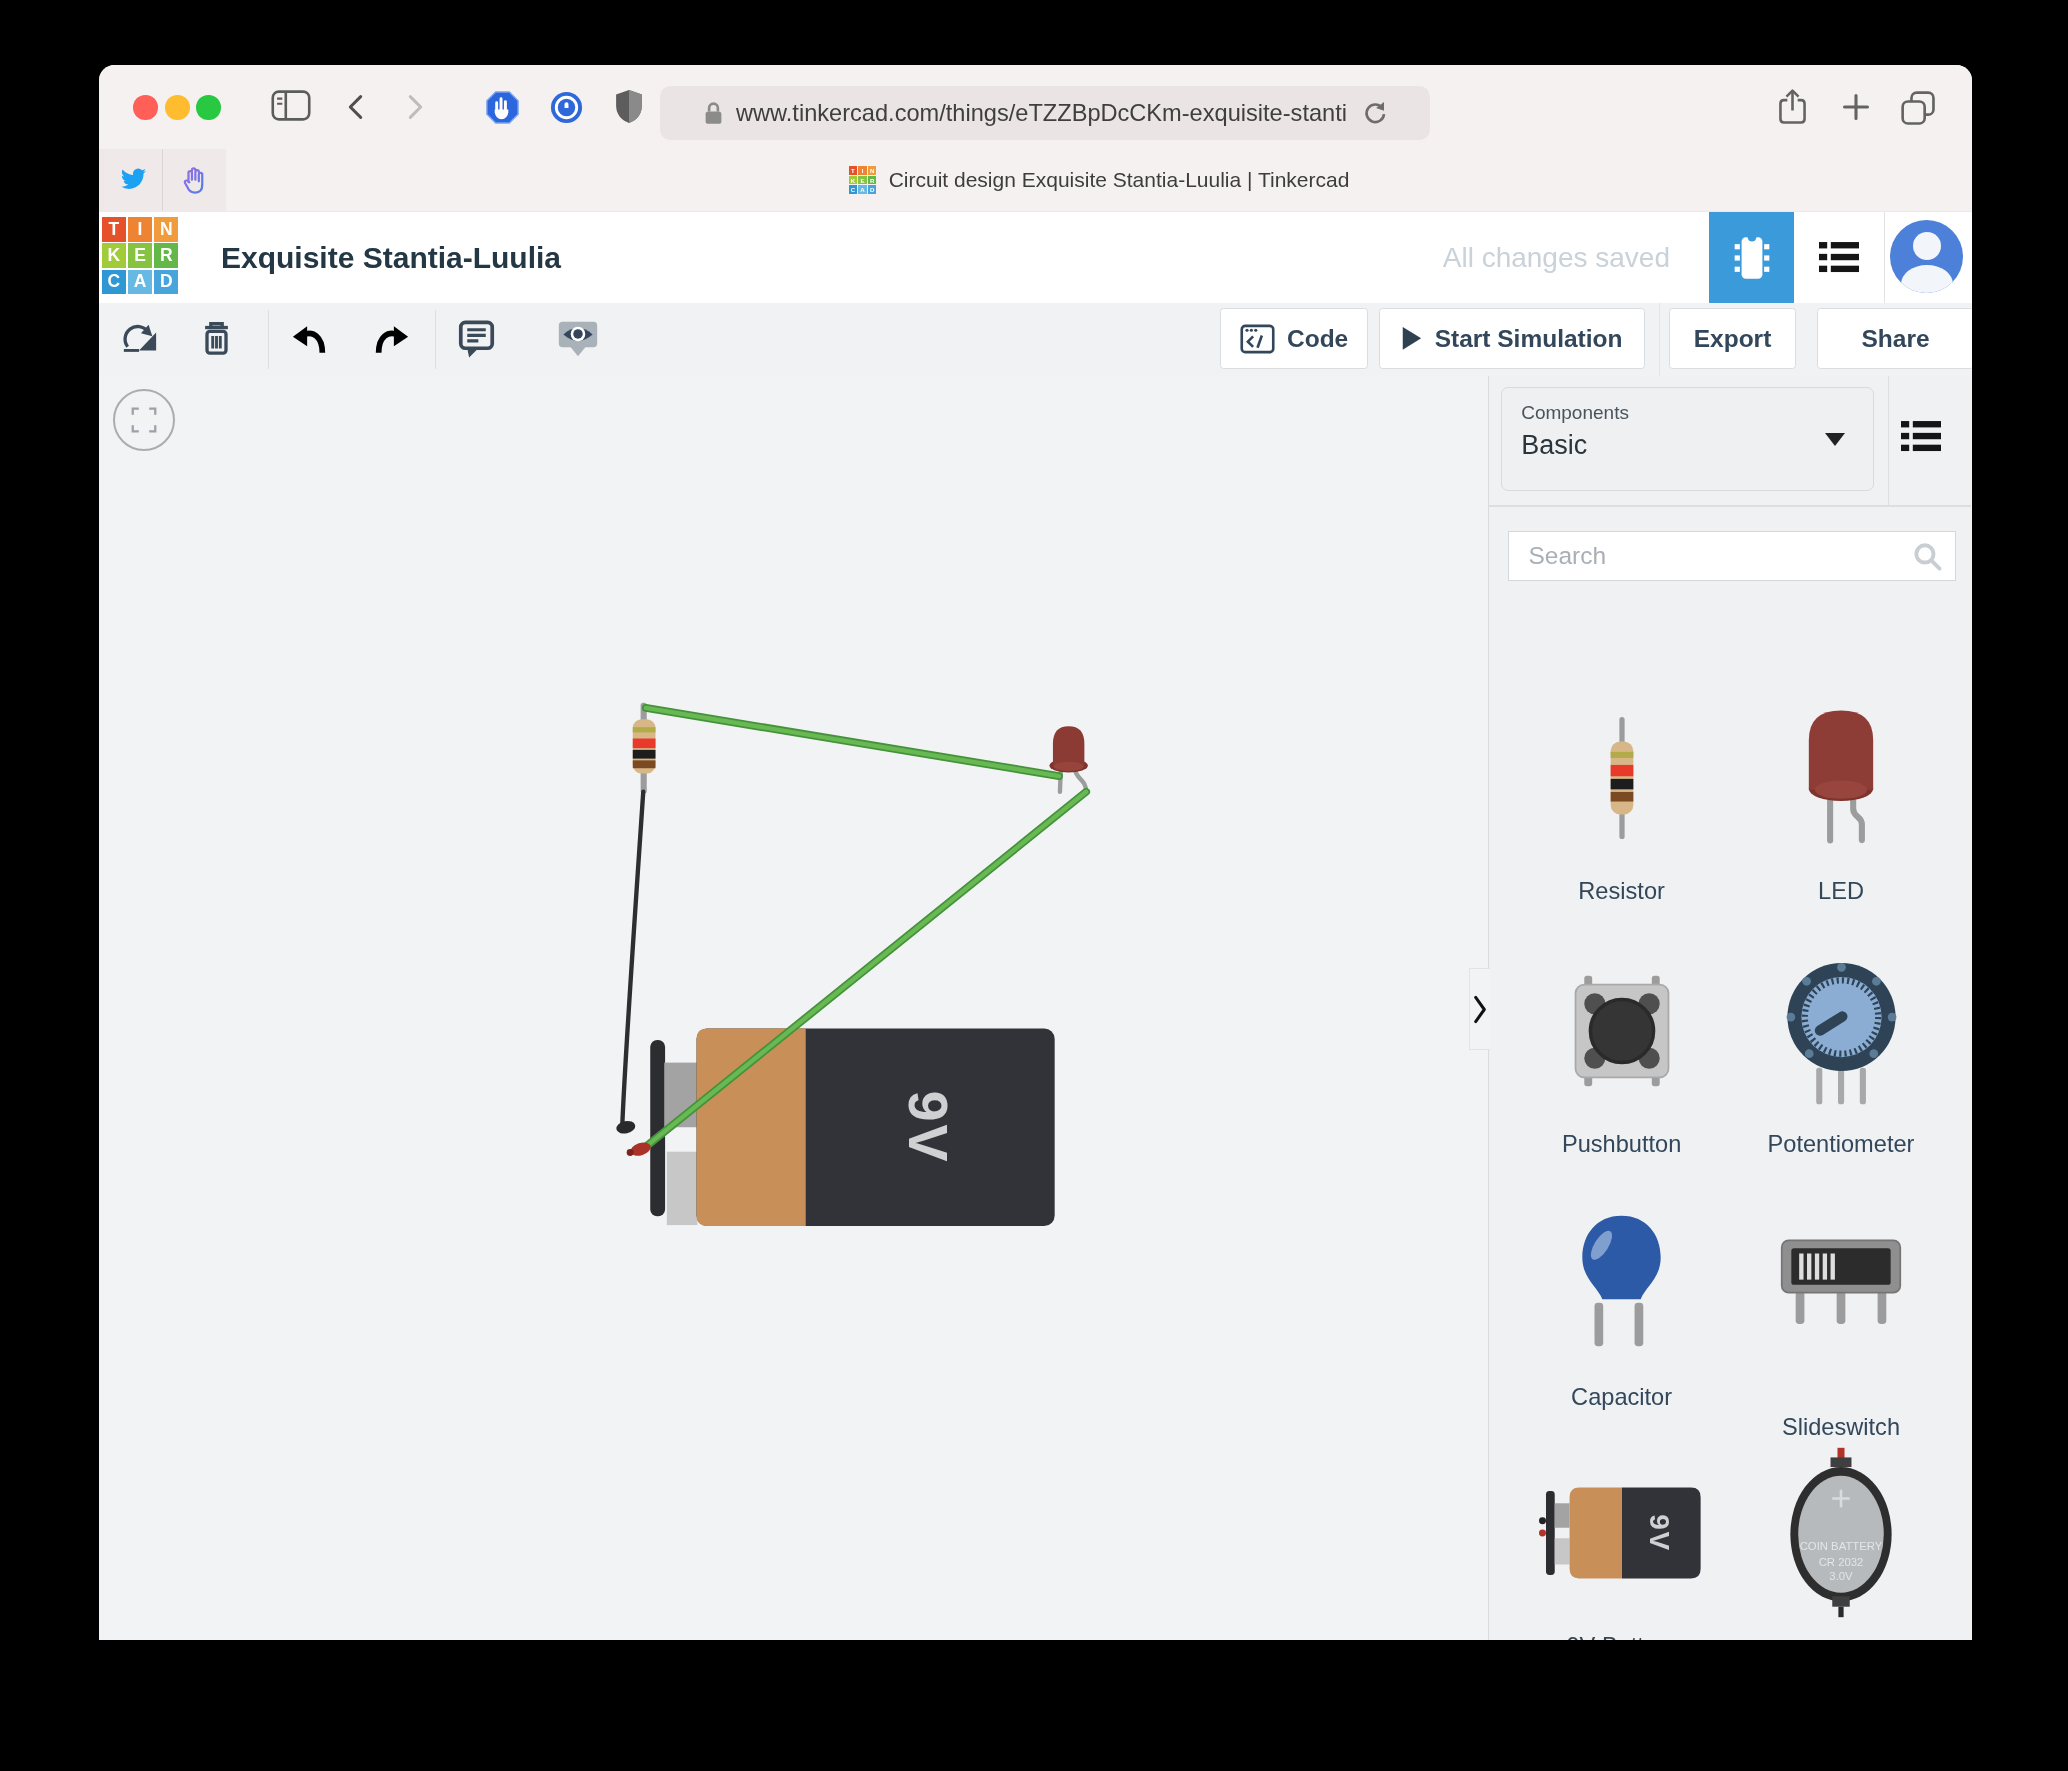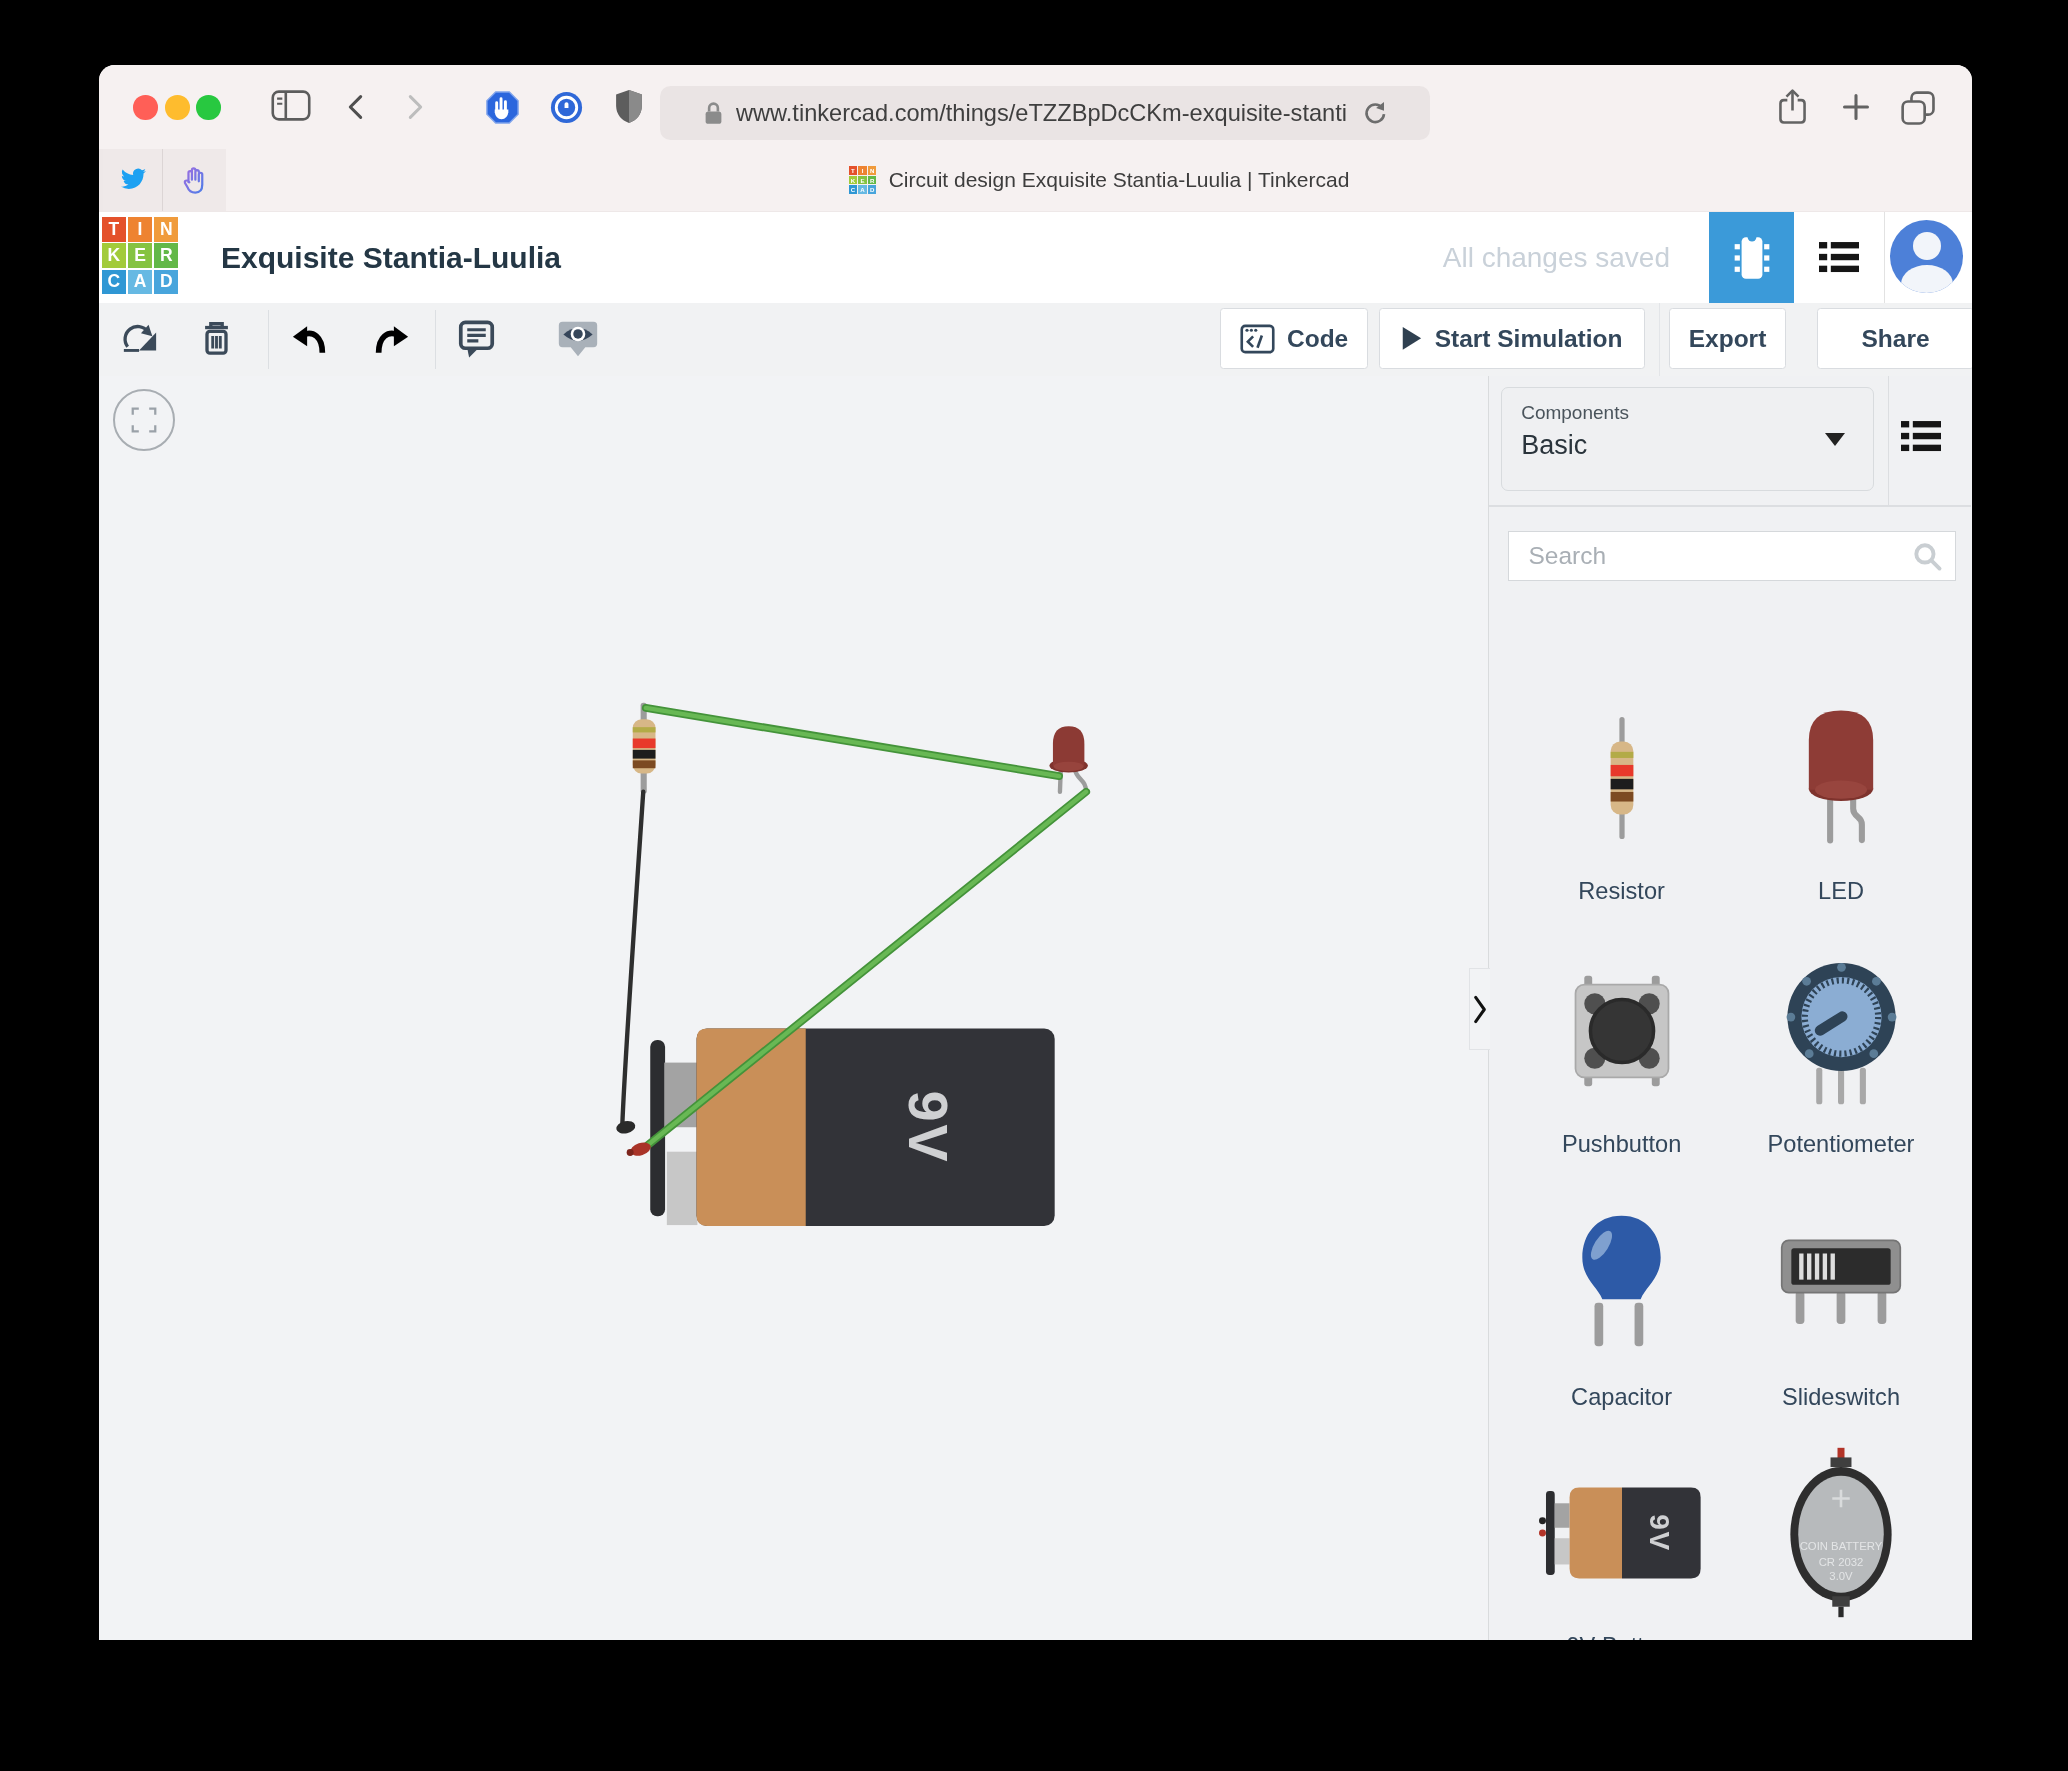--- a/index.html
+++ b/index.html
@@ -274,21 +274,21 @@
         </svg>
       <span>Code</span>
     </div>
     <div class="tc-btn" style="left:1280px;width:266px;">
       <svg width="21" height="24.5" viewBox="0 0 24 28">
           <polygon points="2,1 2,27 23,14" fill="#2f4050"></polygon>
         </svg>
       <span>Start Simulation</span>
     </div>
     <div class="et-div" style="left:1560px;top:0;height:73px;background:#e3e5e8;"></div>
-    <div class="tc-btn" style="left:1570px;width:117px;">
+    <div class="tc-btn" style="left:1570px;width:127px;">
       <span>Export</span>
     </div>
     <div class="tc-btn" style="left:1718px;width:157px;">
       <span>Share</span>
     </div>
   </div>
 
   <div class="canvas">
     <div class="zoomfit">
       <svg width="26" height="26" viewBox="0 0 30 30">
@@ -459,21 +459,21 @@
             <g fill="#9c9c9c">
               <rect x="27" y="104" width="10" height="50" rx="4"></rect>
               <rect x="73" y="104" width="10" height="50" rx="4"></rect>
             </g>
             <path d="M58 4 C29 4 13 26 13 52 C13 76 30 85 36 100 L80 100 C86 85 103 76 103 52 C103 26 87 4 58 4 Z" fill="#2d5aa7"></path>
             <ellipse cx="35" cy="38" rx="8" ry="19" transform="rotate(32 35 38)" fill="#7fa0cf"></ellipse>
           </svg>
       </div>
       <div class="tlabel">Capacitor</div>
     </div>
-    <div class="tile" style="left:243px;top:820px;">
+    <div class="tile" style="left:243px;top:820px;gap:30px;">
       <div class="ticon">
         <svg width="122" height="112" viewBox="0 0 140 128">
             <g fill="#9c9c9c">
               <rect x="18" y="72" width="10" height="38" rx="4"></rect>
               <rect x="65" y="72" width="10" height="38" rx="4"></rect>
               <rect x="112" y="72" width="10" height="38" rx="4"></rect>
             </g>
             <rect x="2" y="14" width="136" height="60" rx="8" fill="#8f8f8f" stroke="#757575" stroke-width="2"></rect>
             <rect x="13" y="23" width="114" height="42" rx="3" fill="#2c2c2c"></rect>
             <g fill="#dedede">

